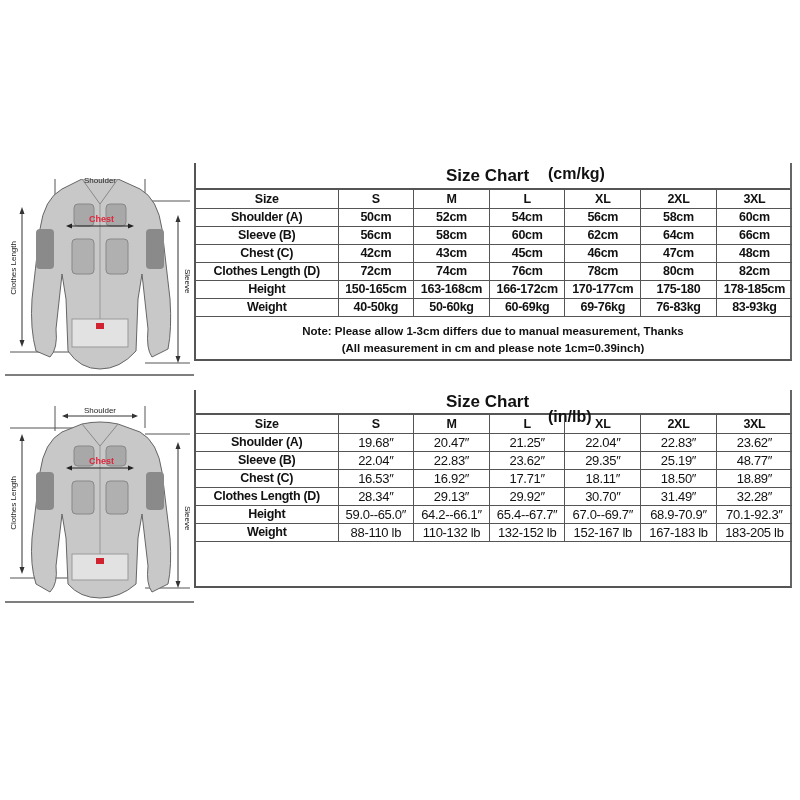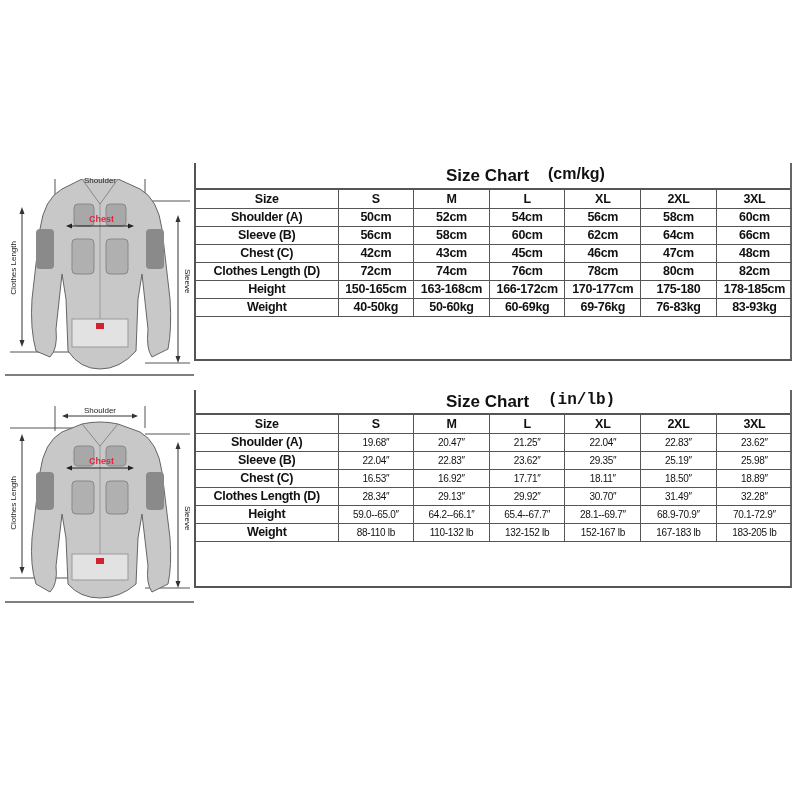--- a/index.html
+++ b/index.html
@@ -25,21 +25,21 @@
   .title-unit { position: absolute; left: 352px; top: 2px; font-size: 16px; font-weight: bold; }
 
   table.grid { position: absolute; left: 0; top: 27px; border-collapse: collapse;
                table-layout: fixed; width: 596px; }
   table.grid td { height: 18px; padding: 0; border: 1px solid #555; text-align: center;
                   font-size: 12.5px; font-weight: bold; white-space: nowrap; overflow: hidden;
                   box-sizing: border-box; letter-spacing: -0.3px; }
   table.grid tr td:first-child { border-left: none; width: 142px; }
   table.grid tr td:last-child { border-right: none; }
   table.grid tr:first-child td { border-top: none; }
-  .inch td.val { font-weight: normal; font-size: 10px; }
+  .inch td.val { font-weight: normal; font-size: 13px; }
 
   .note { position: absolute; left: 0; right: 0; text-align: center; font-size: 11.5px;
           font-weight: bold; line-height: 17px; }
 
   .fig-label { position: absolute; font-size: 8px; color: #222; }
   .vert { writing-mode: vertical-rl; transform: rotate(180deg); }
   .vert2 { writing-mode: vertical-rl; }
 </style>
 </head>
 <body>
@@ -156,20 +156,22 @@
         <td>Weight</td>
         <td>40-50kg</td>
         <td>50-60kg</td>
         <td>60-69kg</td>
         <td>69-76kg</td>
         <td>76-83kg</td>
         <td>83-93kg</td>
       </tr>
     </tbody>
       </table>
+    <div class="note" style="top:160px;">Note: Please allow 1-3cm differs due to manual measurement, Thanks</div>
+    <div class="note" style="top:177px;">(All measurement in cm and please note 1cm=0.39inch)</div>
   </div>
 </div>
 
 <div class="panel" id="panel-in">
 
   <div class="figure">
     <svg width="194" height="198" viewBox="0 0 194 198">
       <line x1="55" y1="-5" x2="55" y2="25" stroke="#555" stroke-width="1"></line>
       <line x1="145" y1="-5" x2="145" y2="22" stroke="#555" stroke-width="1"></line>
       <line x1="64" y1="10" x2="136" y2="10" stroke="#333" stroke-width="1"></line>
@@ -203,21 +205,21 @@
     </svg>
     <span class="fig-label" style="left:84px;top:0px;">Shoulder</span>
     <span class="fig-label" style="left:89px;top:50px;color:#e0263c;font-weight:bold;font-size:9px;">Chest</span>
     <span class="fig-label vert" style="left:9px;top:70px;">Clothes Length</span>
     <span class="fig-label vert2" style="left:183px;top:100px;">Sleeve</span>
   </div>
 
   <div class="table-wrap inch">
     <div class="title-row" style="height:25px;">
       <span class="title-main" style="top:2px;">Size Chart</span>
-      <span class="title-unit" style="top:1px;font-family:Liberation Mono, monospace;">(in/lb)</span>
+      <span class="title-unit" style="top:18px;">(in/lb)</span>
     </div>
     <table class="grid" style="top:25px;">
       <tbody>
           <tr>
         <td>Size</td>
         <td>S</td>
         <td>M</td>
         <td>L</td>
         <td>XL</td>
         <td>2XL</td>
@@ -232,21 +234,21 @@
         <td class="val">22.83″</td>
         <td class="val">23.62″</td>
       </tr>
       <tr>
         <td>Sleeve (B)</td>
         <td class="val">22.04″</td>
         <td class="val">22.83″</td>
         <td class="val">23.62″</td>
         <td class="val">29.35″</td>
         <td class="val">25.19″</td>
-        <td class="val">25.98″</td>
+        <td class="val">48.77″</td>
       </tr>
       <tr>
         <td>Chest (C)</td>
         <td class="val">16.53″</td>
         <td class="val">16.92″</td>
         <td class="val">17.71″</td>
         <td class="val">18.11″</td>
         <td class="val">18.50″</td>
         <td class="val">18.89″</td>
       </tr>
@@ -257,23 +259,23 @@
         <td class="val">29.92″</td>
         <td class="val">30.70″</td>
         <td class="val">31.49″</td>
         <td class="val">32.28″</td>
       </tr>
       <tr>
         <td>Height</td>
         <td class="val">59.0--65.0″</td>
         <td class="val">64.2--66.1″</td>
         <td class="val">65.4--67.7″</td>
-        <td class="val">28.1--69.7″</td>
+        <td class="val">67.0--69.7″</td>
         <td class="val">68.9-70.9″</td>
-        <td class="val">70.1-72.9″</td>
+        <td class="val">70.1-92.3″</td>
       </tr>
       <tr>
         <td>Weight</td>
         <td class="val">88-110 lb</td>
         <td class="val">110-132 lb</td>
         <td class="val">132-152 lb</td>
         <td class="val">152-167 lb</td>
         <td class="val">167-183 lb</td>
         <td class="val">183-205 lb</td>
       </tr>

